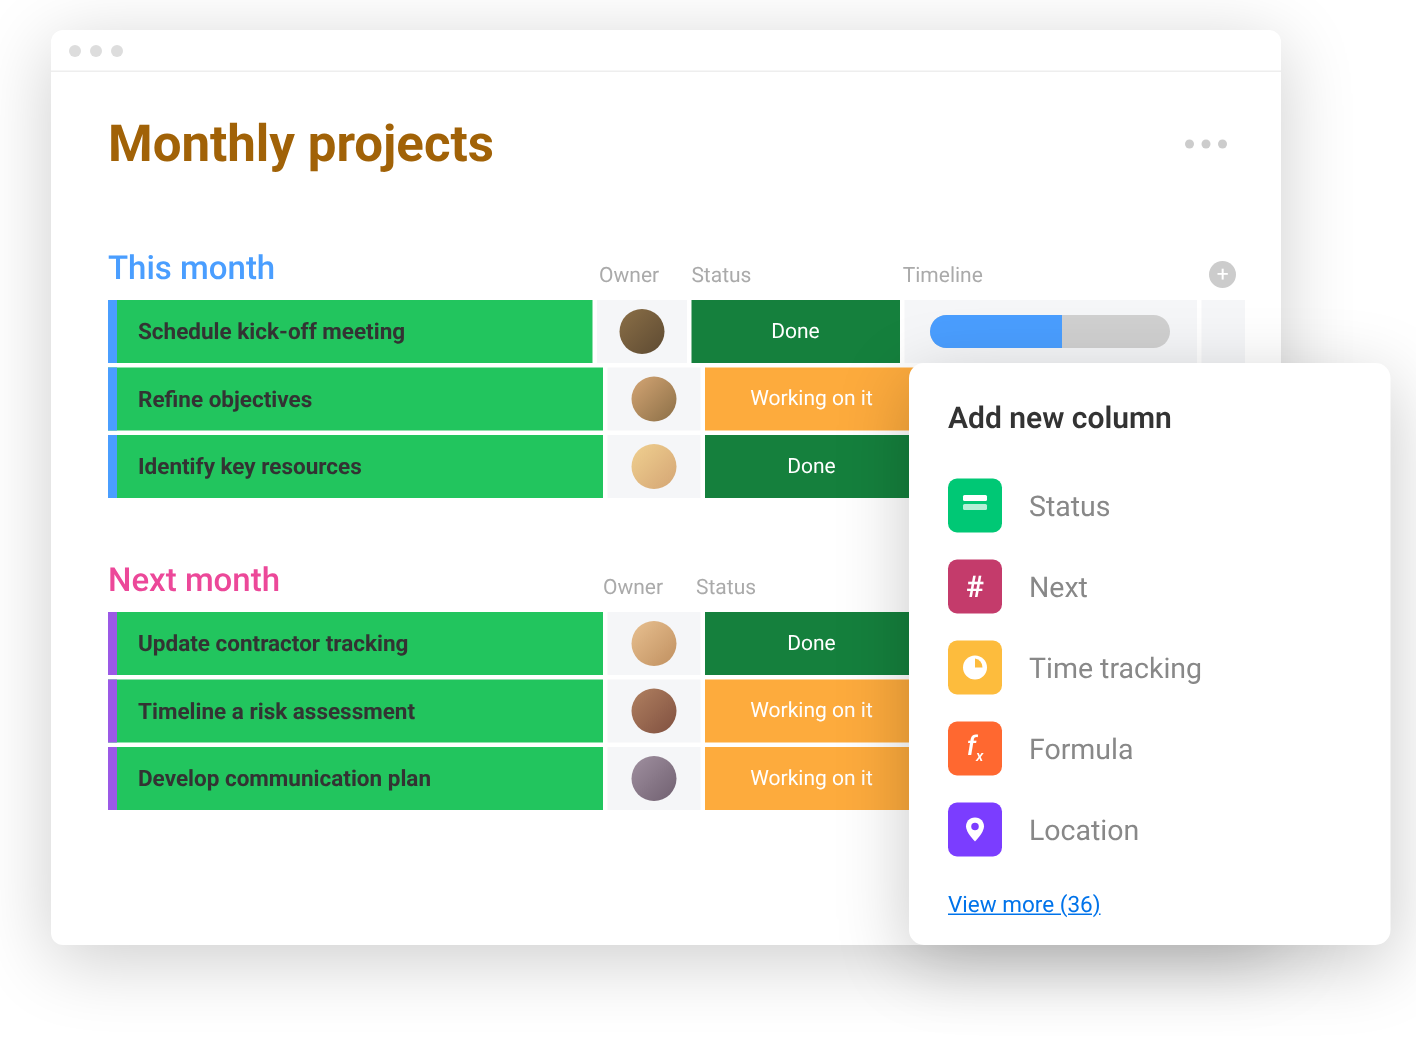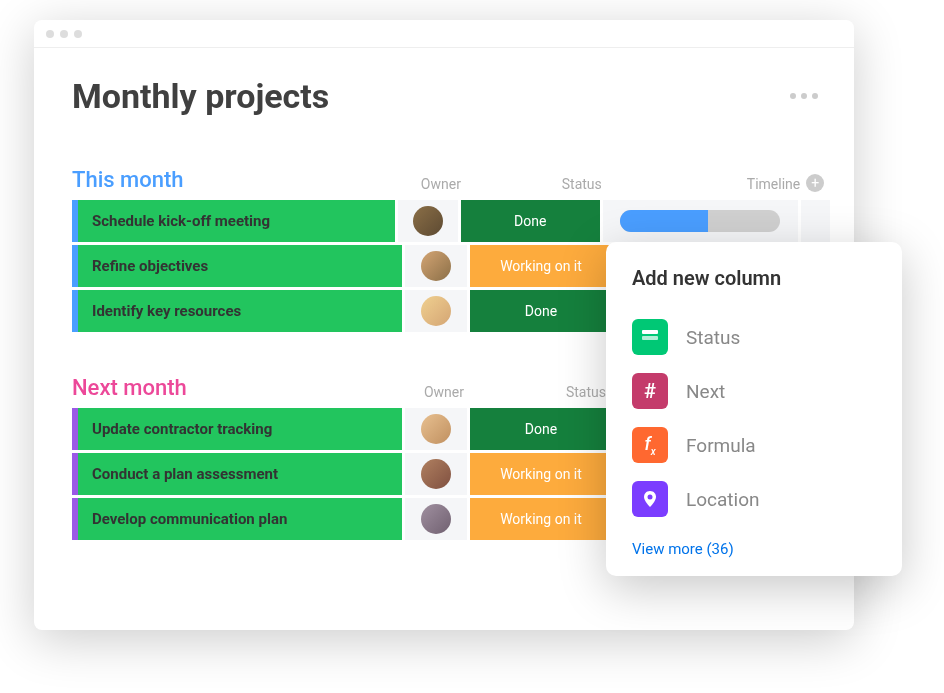--- a/index.html
+++ b/index.html
@@ -36,21 +36,21 @@
     .content { padding: 28px 24px 0 38px; }
     .header-row {
       display: flex;
       justify-content: space-between;
       align-items: center;
       margin-bottom: 36px;
     }
     .page-title {
       font-size: 34px;
       font-weight: 700;
-      color: #404040;
+      color: #a16207;
     }
     .more-dots {
       display: flex; gap: 5px;
       margin-right: 12px;
     }
     .more-dots .d { width: 6px; height: 6px; border-radius: 50%; background: #ccc; }
     .group { margin-bottom: 28px; }
     .group-header {
       display: flex;
       align-items: flex-end;
@@ -60,21 +60,21 @@
       font-size: 22px;
       font-weight: 500;
       width: 330px;
       margin-top: 15px;
     }
     .group-title.blue { color: #4a9eff; }
     .group-title.purple { color: #ec4899; }
     .col-head {
       font-size: 14px;
       color: #aaa;
-      text-align: right;
+      text-align: left;
     }
     .col-owner { width: 62px; }
     .col-status { width: 142px; }
     .col-timeline { width: 200px; }
     .col-add { width: 30px; display: flex; justify-content: center; }
     .plus-circle {
       width: 18px; height: 18px; border-radius: 50%;
       background: #ccc;
       display: flex; align-items: center; justify-content: center;
       color: #fff; font-size: 14px; line-height: 1;
@@ -146,21 +146,21 @@
       width: 55%;
       background: #4a9eff;
     }
     .cell-add { width: 30px; background: #f5f6f8; }
     
     
     .dropdown {
       position: absolute;
       top: 242px;
       left: 606px;
-      width: 296px;
+      width: 321px;
       background: #fff;
       border-radius: 10px;
       box-shadow: 0 12px 48px rgba(0,0,0,0.22);
       padding: 24px 22px 18px 26px;
     }
     .dropdown-title {
       font-size: 20px;
       font-weight: 600;
       color: #333;
       margin-bottom: 20px;
@@ -184,20 +184,21 @@
     .icon-formula { background: #ff6830; }
     .icon-location { background: #7b3dff; }
     .dropdown-label {
       font-size: 19px;
       color: #888;
     }
     .view-more {
       margin-top: 14px;
       font-size: 15px;
       color: #0073ea;
+      text-decoration: underline;
     }
   </style>
 </head>
 <body>
 
 <div class="window">
   <div class="titlebar">
     <div class="dot"></div>
     <div class="dot"></div>
     <div class="dot"></div>
@@ -258,21 +259,21 @@
         <div class="col-head col-status">Status</div>
       </div>
       <div class="row">
         <div class="cell-task">Update contractor tracking</div>
         <div class="cell-owner">
             <div class="avatar a4"></div>
           </div>
         <div class="cell-status status-done">Done</div>
       </div>
       <div class="row">
-        <div class="cell-task">Conduct a plan assessment</div>
+        <div class="cell-task">Timeline a risk assessment</div>
         <div class="cell-owner">
             <div class="avatar a5"></div>
           </div>
         <div class="cell-status status-working">Working on it</div>
       </div>
       <div class="row">
         <div class="cell-task">Develop communication plan</div>
         <div class="cell-owner">
             <div class="avatar a7"></div>
           </div>
@@ -294,20 +295,29 @@
     </div>
     <div class="dropdown-label">Status</div>
   </div>
   <div class="dropdown-item">
     <div class="icon-box icon-tags">
       <span style="font-weight:600;font-size:20px">#</span>
     </div>
     <div class="dropdown-label">Next</div>
   </div>
   <div class="dropdown-item">
+    <div class="icon-box icon-time">
+      <svg width="20" height="20" viewBox="0 0 20 20">
+          <circle cx="10" cy="10" r="8" fill="#fff"></circle>
+          <path d="M10 10 L10 4 A6 6 0 0 1 15 10 Z" fill="#fdbc3d"></path>
+        </svg>
+    </div>
+    <div class="dropdown-label">Time tracking</div>
+  </div>
+  <div class="dropdown-item">
     <div class="icon-box icon-formula">
       <span style="font-style:italic;font-weight:500;font-size:18px">f<sub style="font-size:10px">x</sub></span>
     </div>
     <div class="dropdown-label">Formula</div>
   </div>
   <div class="dropdown-item">
     <div class="icon-box icon-location">
       <svg width="20" height="20" viewBox="0 0 20 20">
           <path d="M10 2 C6 2 4 5 4 8 C4 12 10 18 10 18 C10 18 16 12 16 8 C16 5 14 2 10 2 Z" fill="#fff"></path>
           <circle cx="10" cy="8" r="2.5" fill="#7b3dff"></circle>

